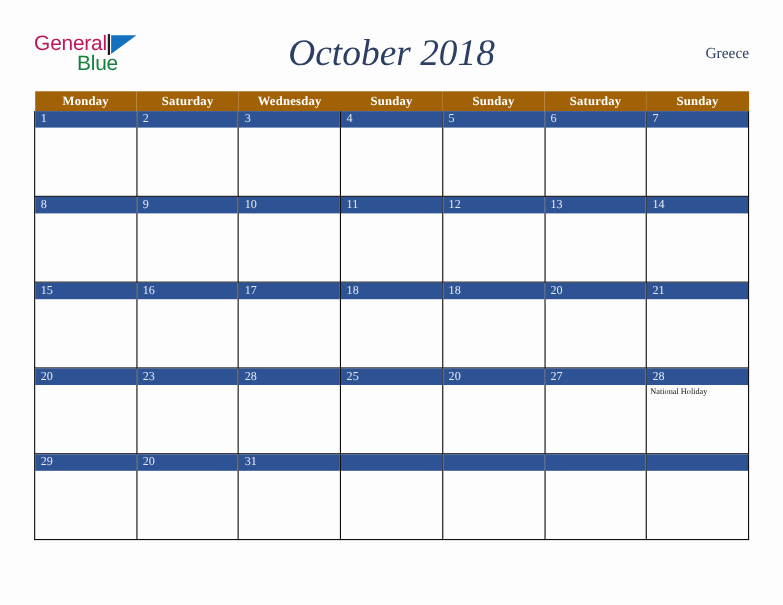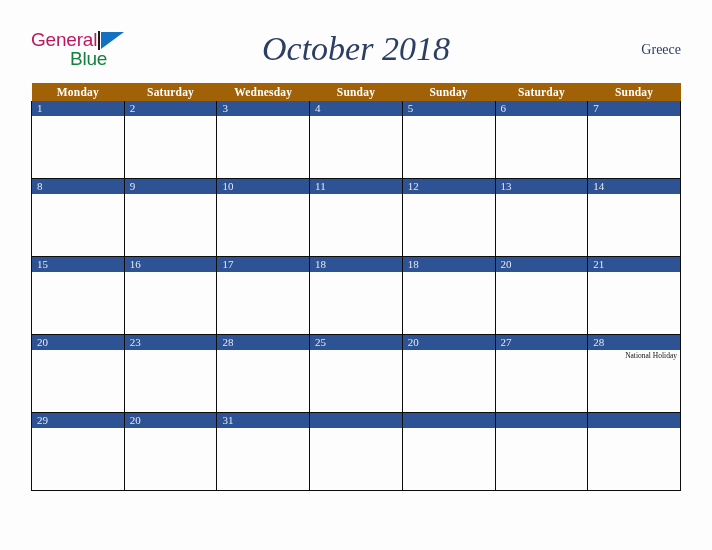--- a/index.html
+++ b/index.html
@@ -155,21 +155,21 @@
     box-sizing: border-box;
     overflow: hidden;
     white-space: nowrap;
   }
 
   .events {
     padding: 1px 3px 0 3px;
     font-size: 7.5px;
     line-height: 10px;
     color: #121212;
-    text-align: right;
+    text-align: left;
   }
   .event {
     display: block;
     white-space: nowrap;
     overflow: hidden;
   }
 </style>
 </head>
 <body>
 

